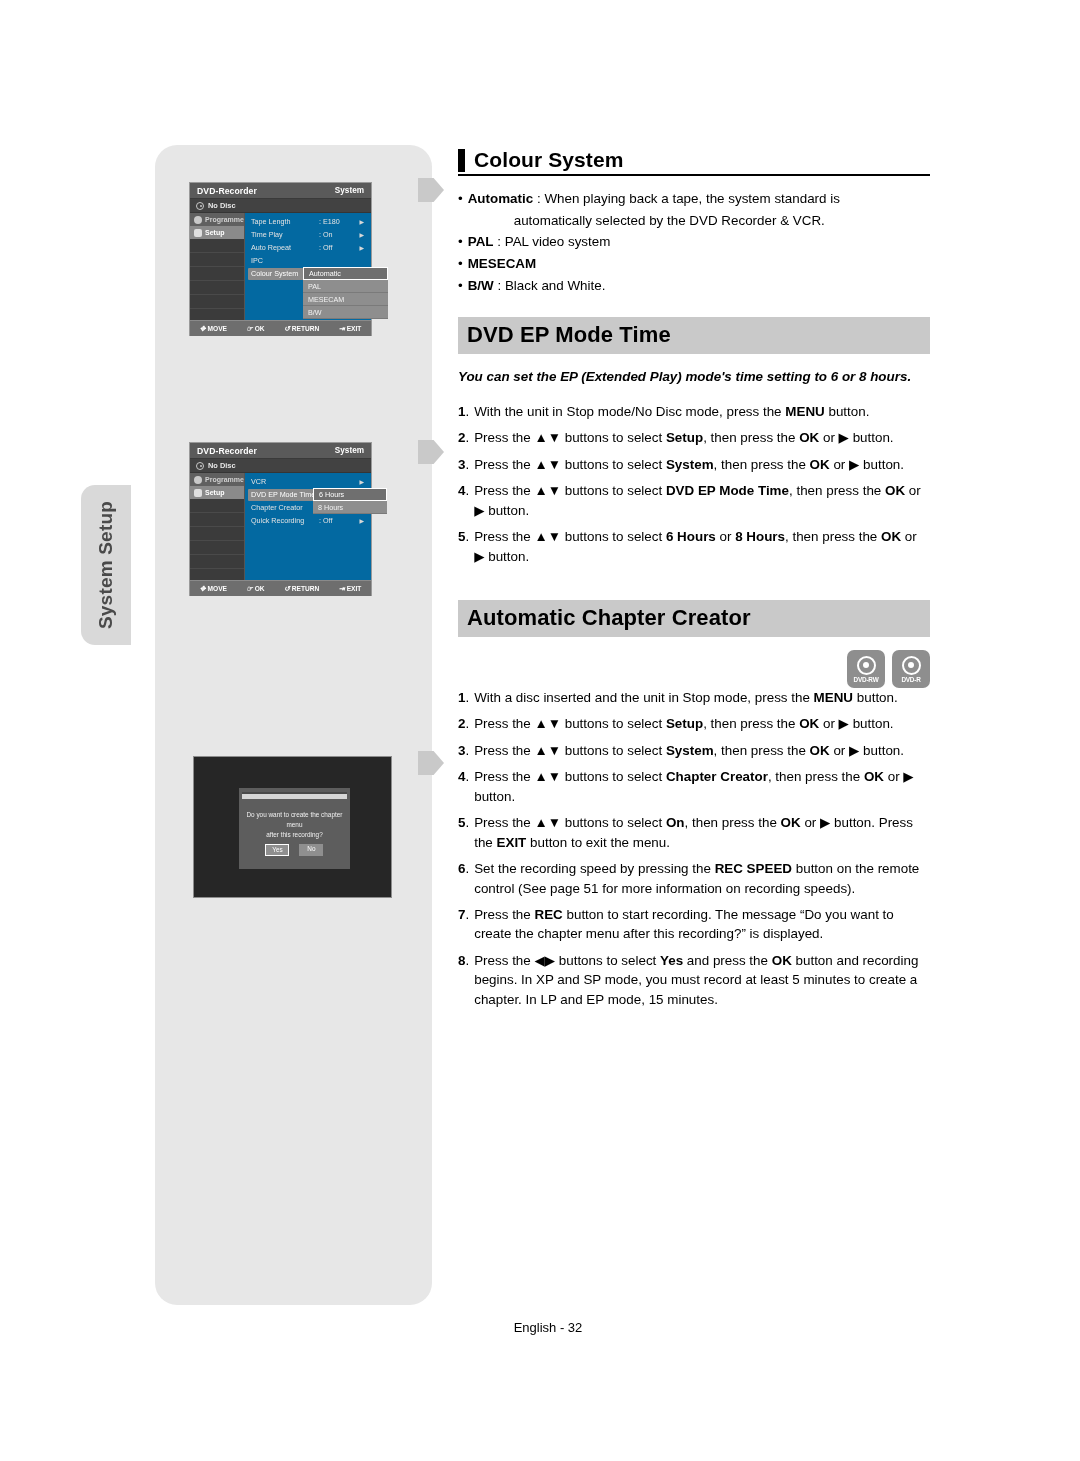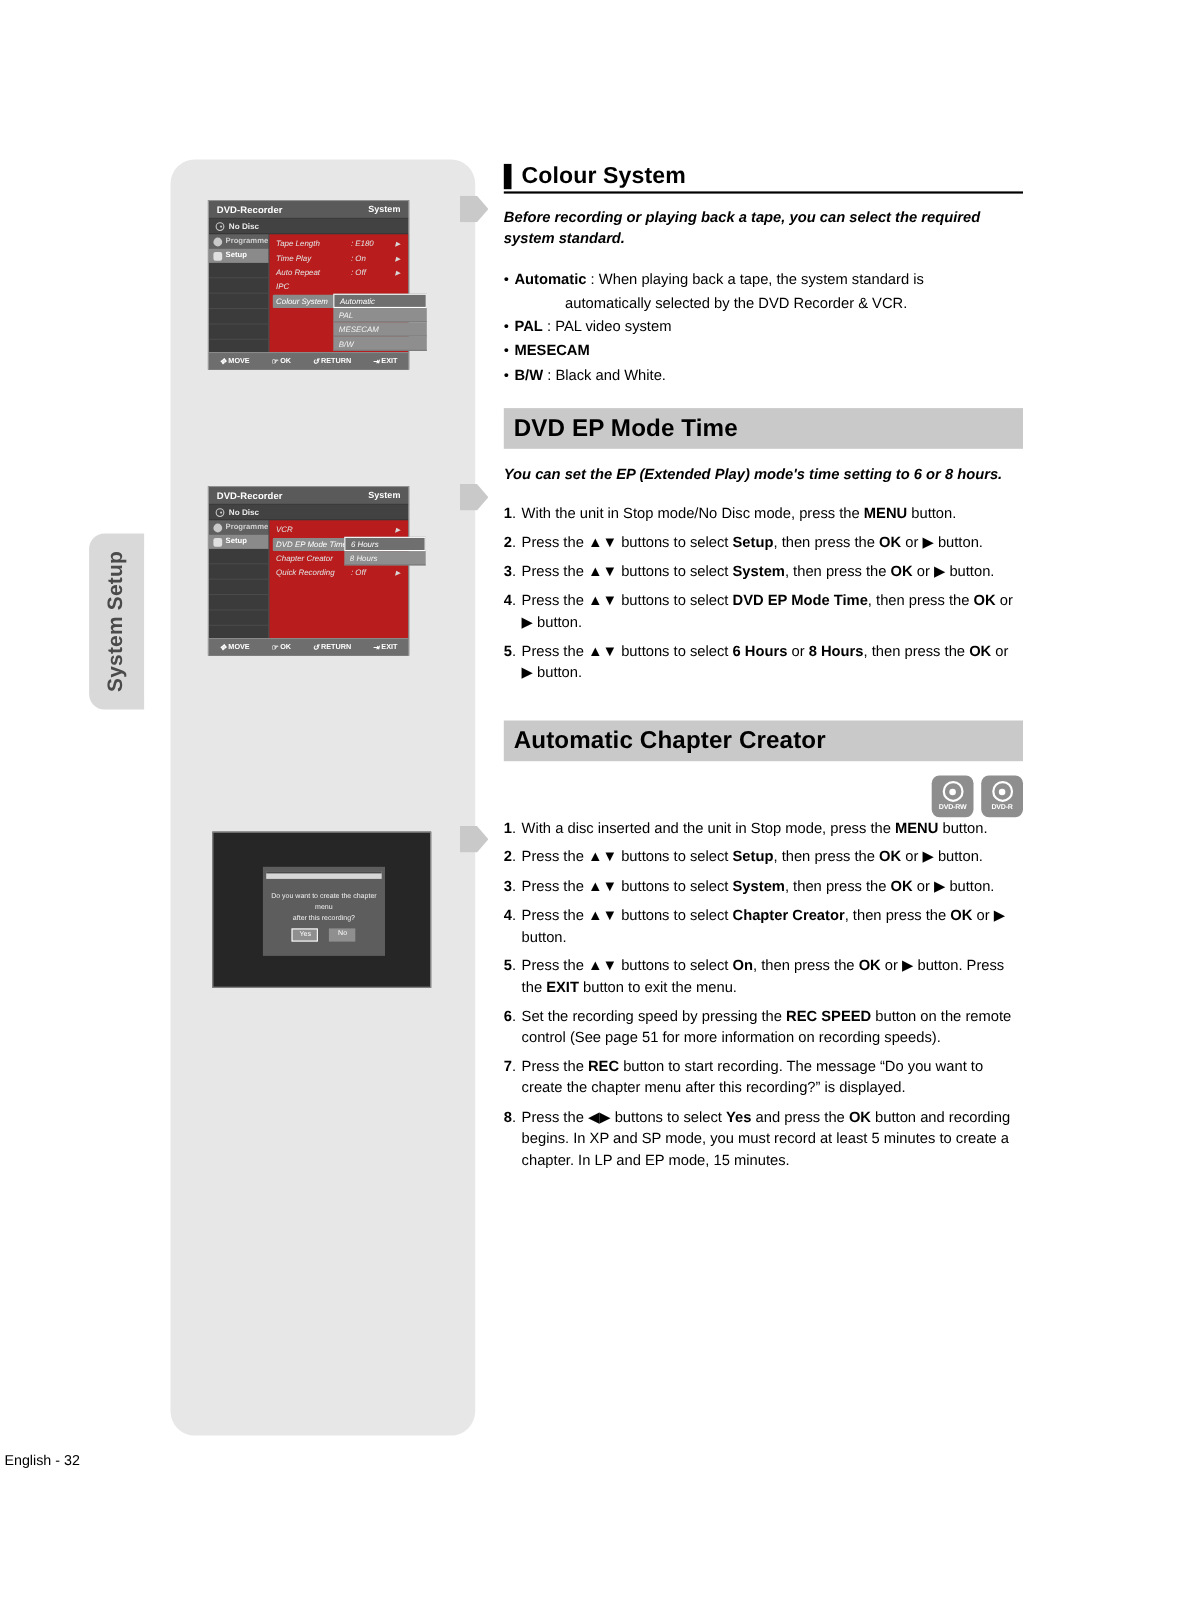--- a/index.html
+++ b/index.html
@@ -128,24 +128,23 @@
   .nav-ic {
     width: 8px; height: 8px; border-radius: 50%;
     background: #c9c9c9; flex: 0 0 auto; position: relative;
   }
   .nav-ic.gear { background: #e0e0e0; border-radius: 2px; }
   .osd-navblank { height: 13px; border-bottom: 1px solid #4a4a4a; }
 
   .osd-right {
     flex: 1;
     position: relative;
-    background: #b91c1c;
+    background: #0369a1;
     padding-top: 2px;
     box-sizing: border-box;
-    font-style: italic;
   }
   .osd-row {
     height: 13px;
     display: flex;
     align-items: center;
     font-size: 7.2px;
     color: #e3e3e3;
     position: relative;
     padding-left: 6px;
     box-sizing: border-box;
@@ -388,22 +387,23 @@
   }
   #vmode {
     text-align: right;
     font-size: 13.4px;
     margin: 1px 4px 0 0;
   }
 
   
   #page-footer {
     position: absolute;
-    left: 4px; right: 0;
+    left: 16px; right: 0;
     top: 1320px;
+    text-align: center;
     font-size: 13px;
     z-index: 5;
   }
 </style>
 </head>
 <body>
 
 <div id="side-tab">
   <span class="vtext">System Setup</span>
 </div>
@@ -574,21 +574,20 @@
   </div>
 </div>
 
 <div id="content">
 
   <section>
     <div class="head-bar">
       <span class="tick"></span>
       <h2>Colour System</h2>
     </div>
-    <p class="intro">Before recording or playing back a tape, you can select the required system standard.</p>
     <div class="bullets">
       <div class="blt">
         <span class="dot">•</span>
         <span>
           <span class="bterm">Automatic</span>
           <span>:</span>
           <span>When playing back a tape, the system standard is</span>
           <span class="cont">automatically selected by the DVD Recorder &amp; VCR.</span>
         </span>
       </div>

